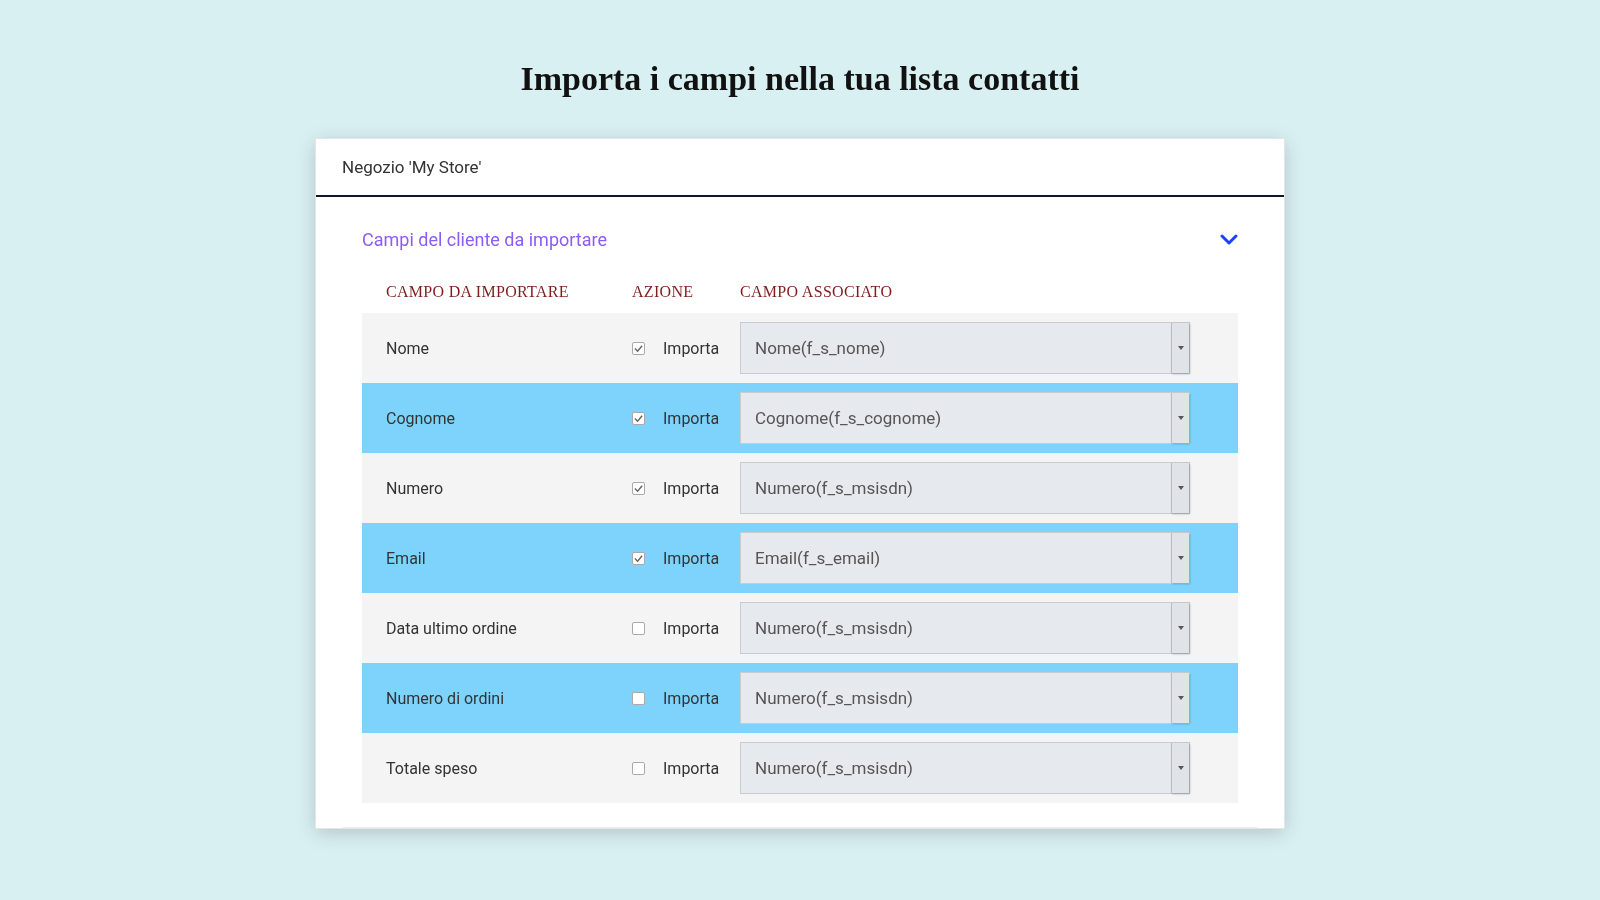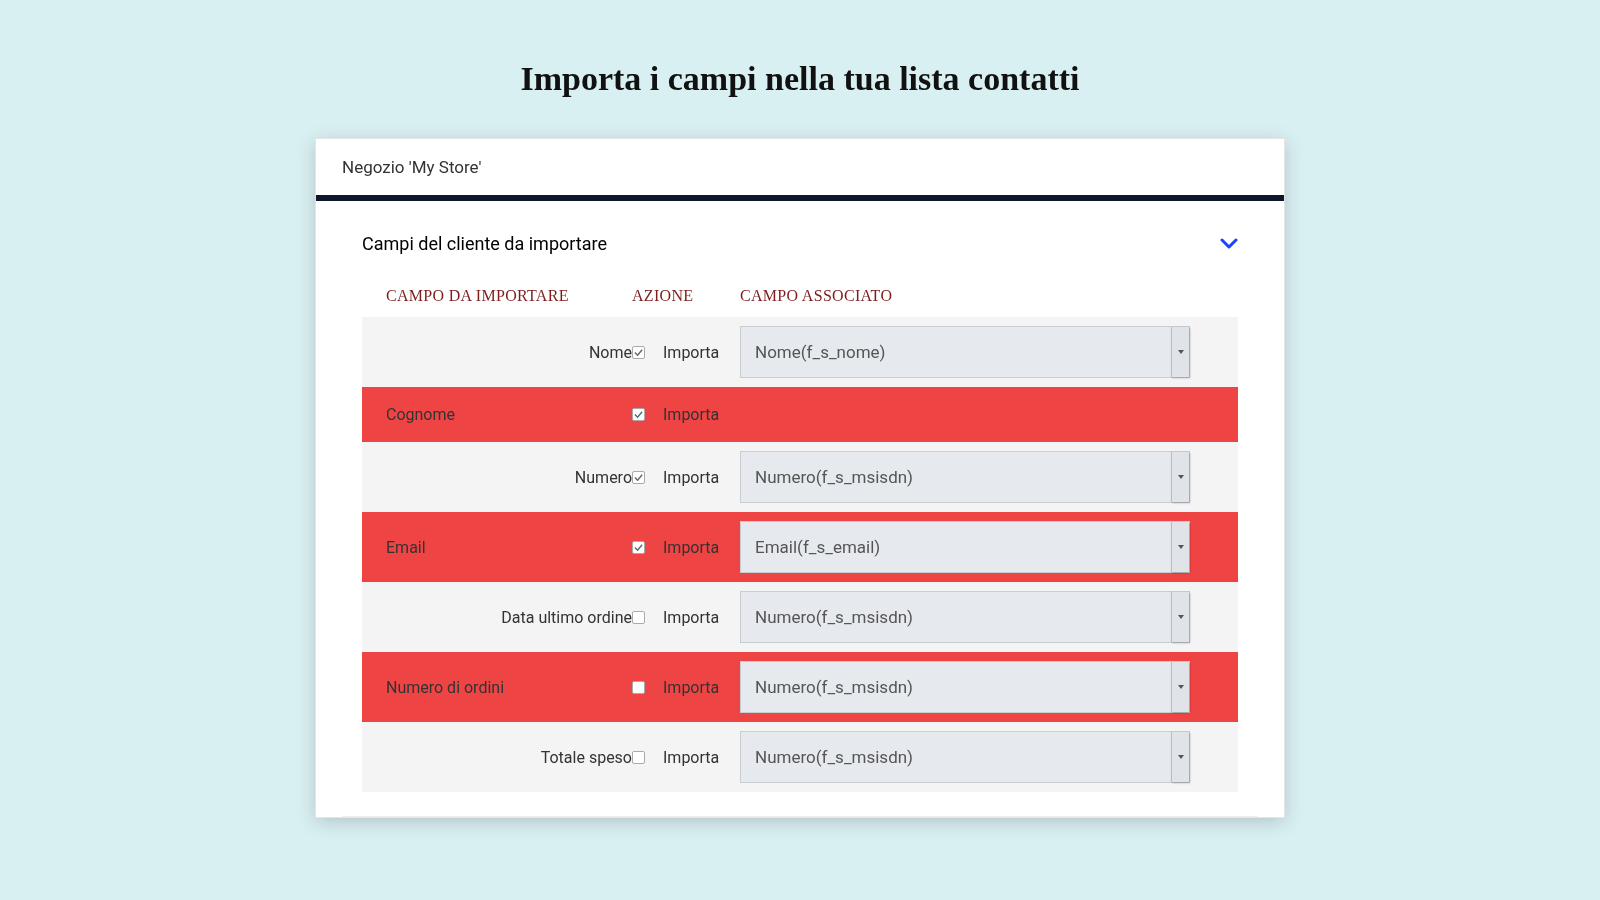--- a/index.html
+++ b/index.html
@@ -20,36 +20,36 @@
   }
   .card {
     background: #fff;
     width: 970px;
     margin: 0 auto;
     box-shadow: 0 4px 18px rgba(0,0,0,0.18);
     border: 1px solid #e5e5e5;
   }
   .card-header {
     padding: 18px 26px;
-    border-bottom: 6px solid #0f172a;
+    border-bottom: 2px solid #0f172a;
     font-size: 17px;
     color: #333;
   }
   .section {
     padding: 30px 46px 10px 46px;
   }
   .section-header {
     display: flex;
     justify-content: space-between;
     align-items: center;
     cursor: pointer;
     padding-bottom: 24px;
   }
   .section-title {
-    color: #000000;
+    color: #8b5cf6;
     font-size: 18px;
   }
   .chevron {
     color: #1943ff;
     font-size: 20px;
     font-weight: bold;
   }
   .table {
     width: 100%;
   }
@@ -65,22 +65,22 @@
   }
   .col-field { flex: 0 0 246px; }
   .col-action { flex: 0 0 108px; }
   .col-assoc { flex: 1; }
   .row {
     display: flex;
     align-items: center;
     padding: 9px 10px 9px 24px;
     min-height: 55px;
   }
-  .row.odd { background: #f4f4f4; text-align: right; }
-  .row.even { background: #ef4444; }
+  .row.odd { background: #f4f4f4; }
+  .row.even { background: #7dd3fc; }
   .field-name {
     flex: 0 0 246px;
     font-size: 16px;
     color: #333;
   }
   .action-cell {
     flex: 0 0 108px;
     display: flex;
     align-items: center;
     gap: 18px;
@@ -188,20 +188,26 @@
           <div class="row even">
             <div class="field-name">Cognome</div>
             <div class="action-cell">
               <span class="chk checked">
                 <svg width="9" height="9" viewBox="0 0 10 10">
                   <path d="M1 5 L4 8 L9 2" stroke="#666" stroke-width="1.6" fill="none"></path>
                 </svg>
               </span>
               <span>Importa</span>
             </div>
+            <div class="assoc-cell">
+              <div class="select">
+                <div class="select-text">Cognome(f_s_cognome)</div>
+                <div class="select-arrow"></div>
+              </div>
+            </div>
           </div>
           <div class="row odd">
             <div class="field-name">Numero</div>
             <div class="action-cell">
               <span class="chk checked">
                 <svg width="9" height="9" viewBox="0 0 10 10">
                   <path d="M1 5 L4 8 L9 2" stroke="#666" stroke-width="1.6" fill="none"></path>
                 </svg>
               </span>
               <span>Importa</span>

